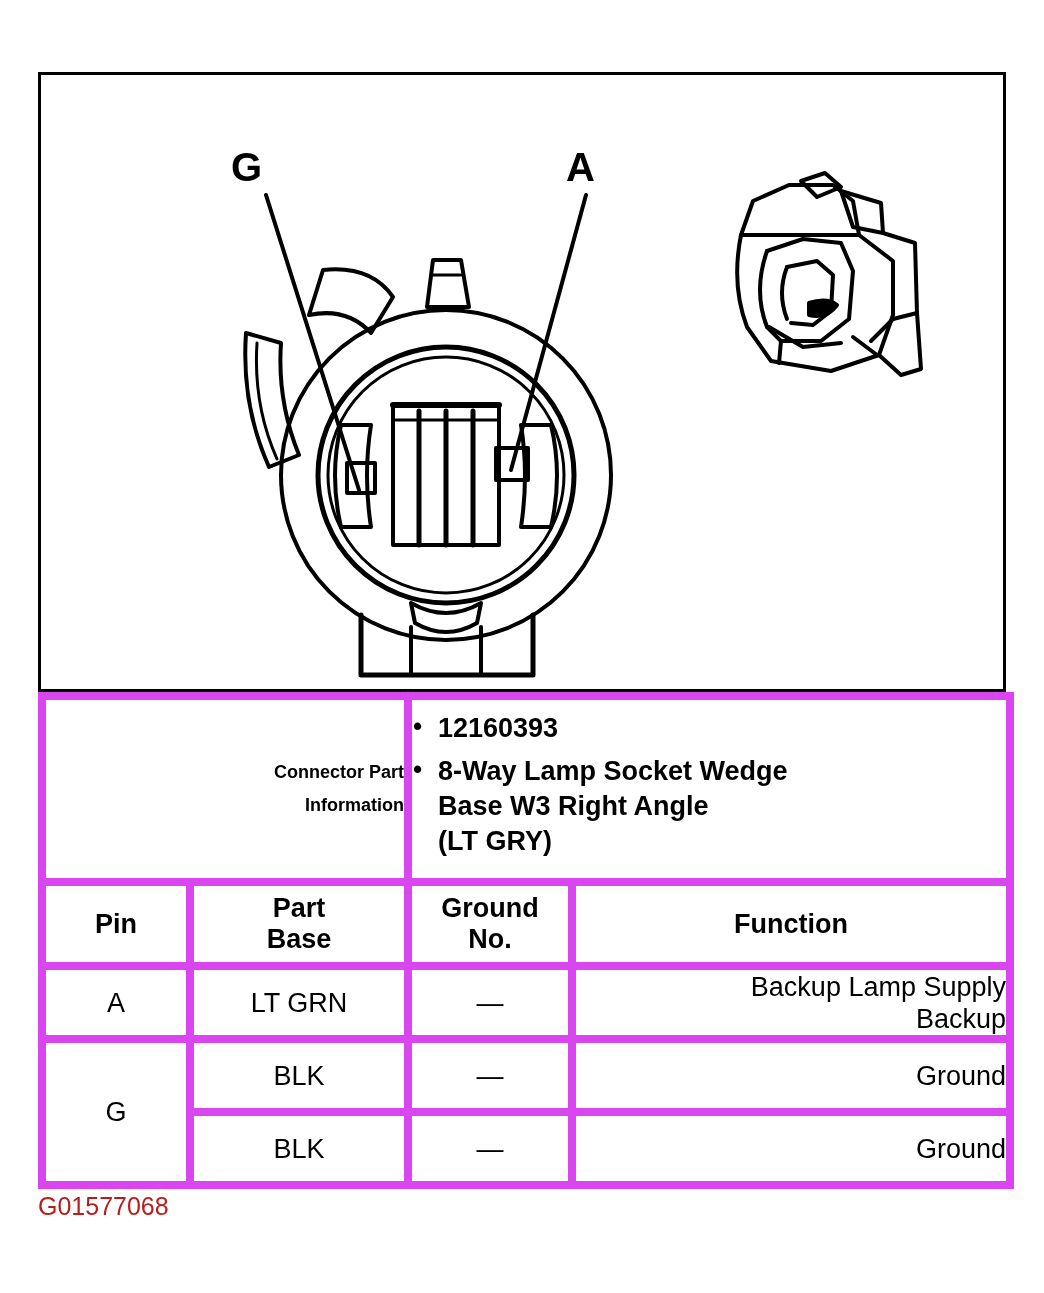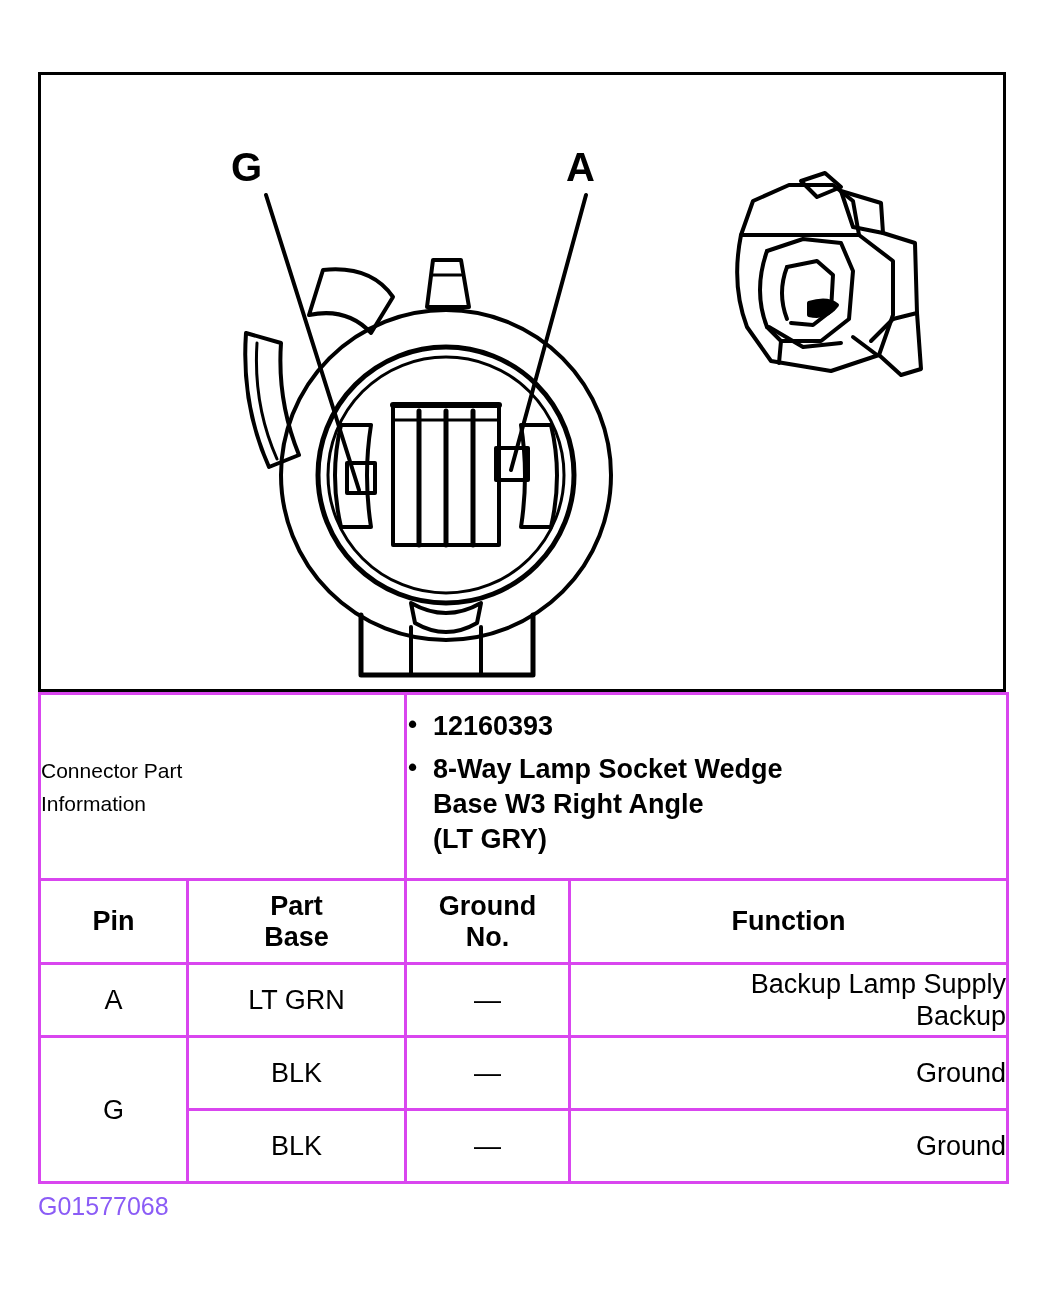--- a/index.html
+++ b/index.html
@@ -52,29 +52,29 @@
   .callout-a { left: 525px; top: 72px; }
 
   
   table.conn-table {
     border-collapse: collapse;
     width: 968px;
     table-layout: fixed;
     margin: 0;
   }
   table.conn-table td {
-    border: 3px solid #d946ef;
+    border: 8px solid #d946ef;
     padding: 0;
     vertical-align: middle;
   }
 
   .cpi-cell {
-    text-align: left;
-    font-weight: normal;
-    font-size: 21px;
+    text-align: right;
+    font-weight: bold;
+    font-size: 18px;
     line-height: 33px;
     padding: 10px 6px;
     height: 186px;
     box-sizing: border-box;
   }
 
   .cpi-info {
     padding: 14px 10px 14px 32px;
     font-weight: bold;
     font-size: 27px;
@@ -123,21 +123,21 @@
 
   .dash { font-size: 27px; }
 
   
   .fig-id {
     position: absolute;
     left: 38px;
     top: 1192px;
     font-family: "Liberation Sans", sans-serif;
     font-size: 25px;
-    color: #8b5cf6;
+    color: #b91c1c;
   }
 </style>
 </head>
 <body>
 
 <div id="sheet">
 
   <div class="illus-panel">
 
     <svg class="illus-svg" width="962" height="614" viewBox="0 0 962 614" xmlns="http://www.w3.org/2000/svg">

